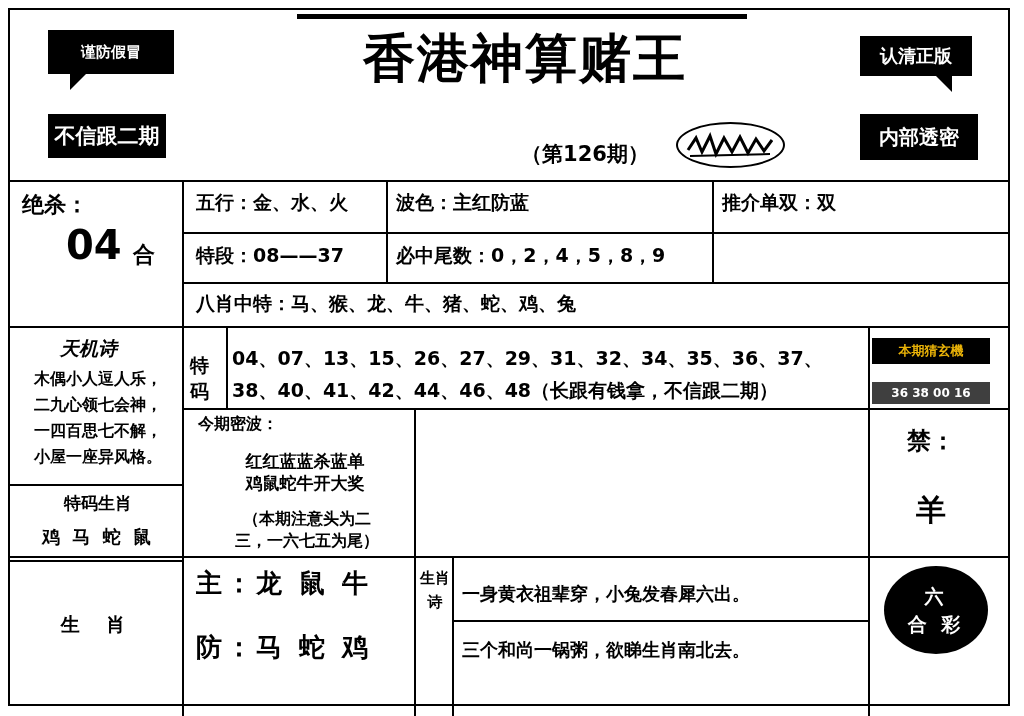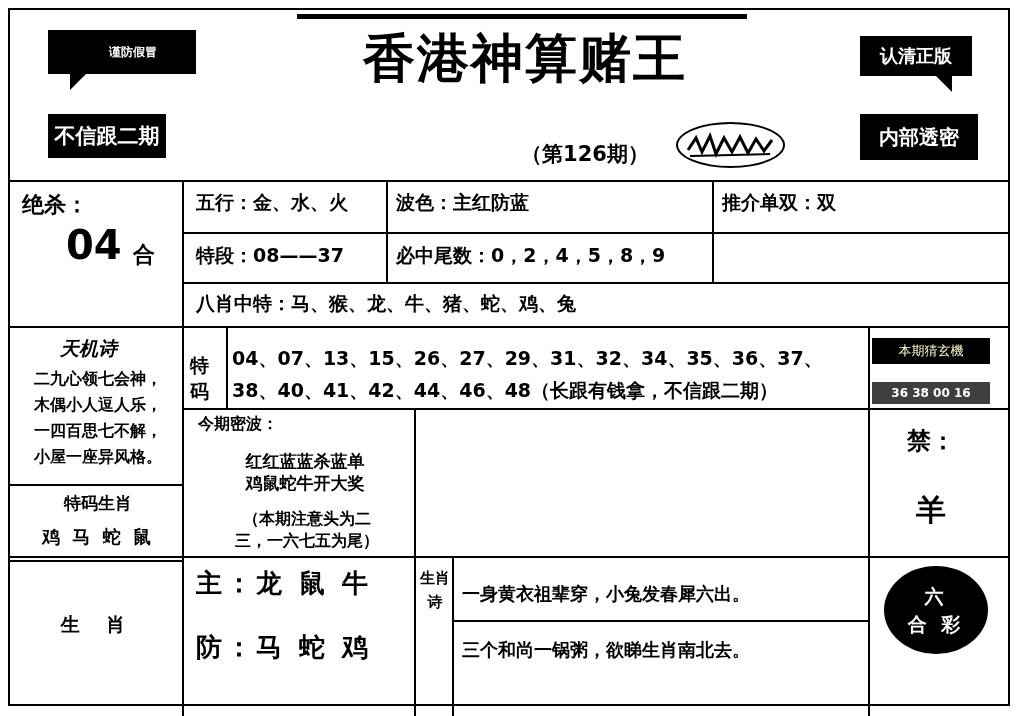--- a/index.html
+++ b/index.html
@@ -10,21 +10,21 @@
   .header{position:relative;height:180px;}
   .title-rule{position:absolute;left:297px;top:14px;width:450px;height:5px;background:#000;}
   .main-title{position:absolute;left:300px;top:24px;width:450px;text-align:center;font-size:52px;font-weight:bold;letter-spacing:2px;font-family:"DejaVu Sans","Liberation Sans",sans-serif;}
   .issue{position:absolute;left:500px;top:140px;width:170px;text-align:center;font-size:21px;font-weight:bold;}
 
   .stamp{position:absolute;left:676px;top:122px;width:105px;height:42px;border:2px solid #000;border-radius:50%/50%;background:#fff;overflow:hidden;}
   .stamp .scribble{position:absolute;left:6px;top:6px;width:93px;height:30px;}
 
   
   .callout{position:absolute;background:#000;color:#fff;display:flex;align-items:center;justify-content:center;font-weight:bold;}
-  .callout1{left:48px;top:30px;width:126px;height:44px;font-size:12px;padding-left:22px;}
+  .callout1{left:48px;top:30px;width:126px;height:44px;font-size:15px;}
   .callout1:after{content:"";position:absolute;left:22px;top:44px;border-left:16px solid #000;border-bottom:16px solid transparent;}
   .callout2{left:48px;top:114px;width:118px;height:44px;font-size:21px;}
 
   .callout3{left:860px;top:36px;width:112px;height:40px;font-size:18px;}
   .callout3:after{content:"";position:absolute;right:20px;top:40px;border-right:16px solid #000;border-bottom:16px solid transparent;}
   .callout4{left:860px;top:114px;width:118px;height:46px;font-size:20px;}
 
   
   .frame{position:absolute;left:8px;top:8px;width:1002px;height:698px;border:2px solid #000;box-sizing:border-box;}
   .hline{position:absolute;background:#000;height:2px;}
@@ -58,21 +58,21 @@
   .nums{position:absolute;left:232px;top:342px;width:626px;font-size:19px;font-weight:bold;line-height:32px;}
 
   .mibo{position:absolute;left:198px;top:414px;font-size:16px;font-weight:bold;}
   .mibo-lines{position:absolute;left:200px;top:450px;width:210px;text-align:center;font-size:17px;font-weight:bold;line-height:22px;}
   .mibo-note{position:absolute;left:196px;top:508px;width:222px;text-align:center;font-size:16px;font-weight:bold;line-height:22px;}
 
   .jin-label{position:absolute;left:866px;top:425px;width:130px;text-align:center;font-size:24px;font-weight:bold;}
   .jin-val{position:absolute;left:866px;top:490px;width:130px;text-align:center;font-size:30px;font-weight:bold;}
 
   
-  .guess-box{position:absolute;left:872px;top:338px;width:118px;height:26px;background:#000;color:#fef9c3;display:flex;align-items:center;justify-content:center;font-size:13px;font-weight:normal;}
+  .guess-box{position:absolute;left:872px;top:338px;width:118px;height:26px;background:#000;color:#eab308;display:flex;align-items:center;justify-content:center;font-size:13px;font-weight:bold;}
   .guess-num{position:absolute;left:872px;top:382px;width:118px;height:22px;background:#000;color:#fff;display:flex;align-items:center;justify-content:center;font-size:12px;font-weight:bold;opacity:.75;}
   .faint{position:absolute;left:700px;top:328px;font-size:11px;color:#bbb;}
   .faint2{position:absolute;left:900px;top:320px;font-size:11px;color:#bbb;}
 
   
   .zhu{position:absolute;left:196px;top:566px;font-size:26px;font-weight:bold;letter-spacing:4px;}
   .fang{position:absolute;left:196px;top:630px;font-size:26px;font-weight:bold;letter-spacing:4px;}
   .shengxiaoshi{position:absolute;left:420px;top:566px;width:30px;text-align:center;font-size:15px;font-weight:bold;line-height:24px;}
   .poem1{position:absolute;left:462px;top:582px;font-size:18px;font-weight:bold;}
   .poem2{position:absolute;left:462px;top:638px;font-size:18px;font-weight:bold;}
@@ -134,22 +134,22 @@
   <div class="cell bose">波色：主红防蓝</div>
   <div class="cell danshuang">推介单双：双</div>
 
   <div class="cell teduan">特段：08——37</div>
   <div class="cell weishu">必中尾数：0，2，4，5，8，9</div>
 
   <div class="cell bazhao">八肖中特：马、猴、龙、牛、猪、蛇、鸡、兔</div>
 
   <div class="cell tianji">天机诗</div>
   <div class="poem">
+    <div>木偶小人逗人乐，</div>
     <div>二九心领七会神，</div>
-    <div>木偶小人逗人乐，</div>
     <div>一四百思七不解，</div>
     <div>小屋一座异风格。</div>
   </div>
   <div class="temashengxiao">特码生肖</div>
   <div class="tema-animals">鸡 马 蛇 鼠</div>
   <div class="shengxiao-left">生  肖</div>
 
   <div class="teicode-label">特码</div>
   <div class="nums">
     <div>04、07、13、15、26、27、29、31、32、34、35、36、37、</div>

